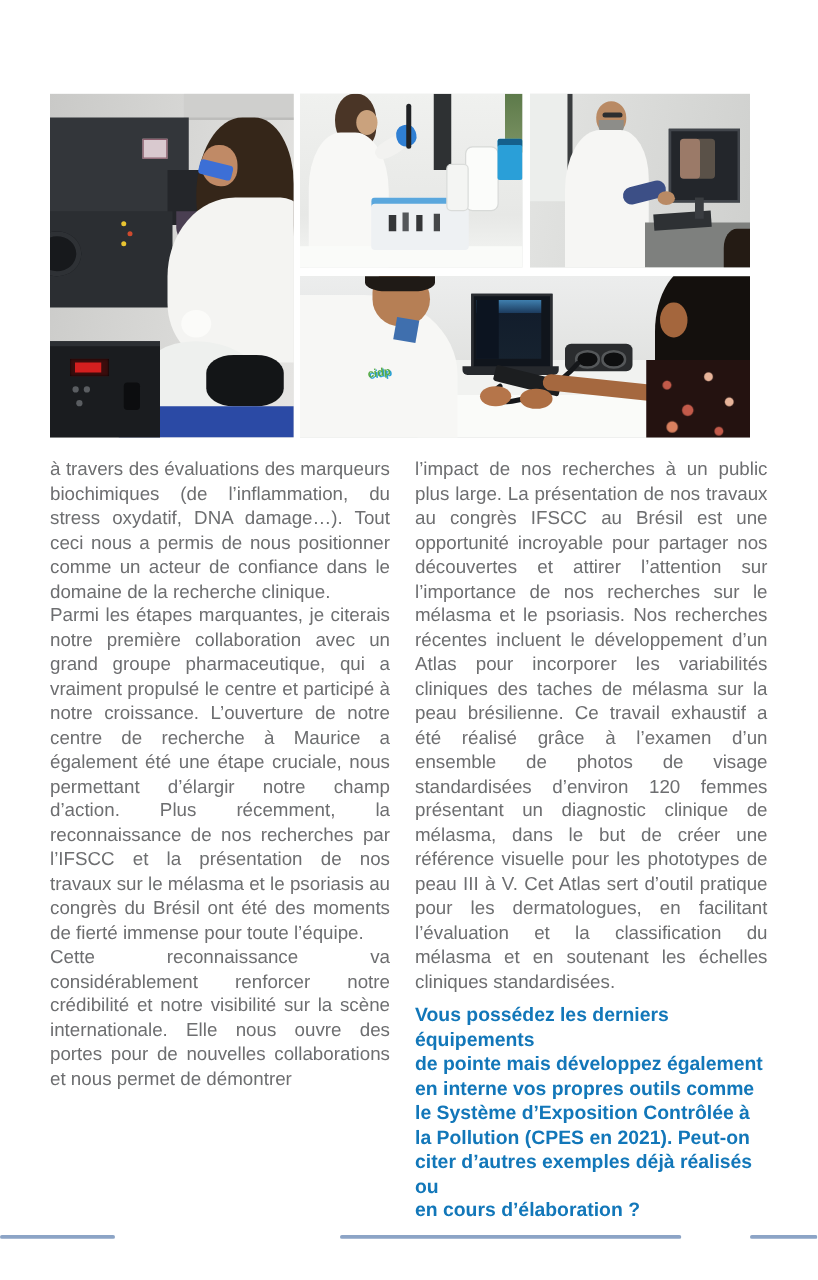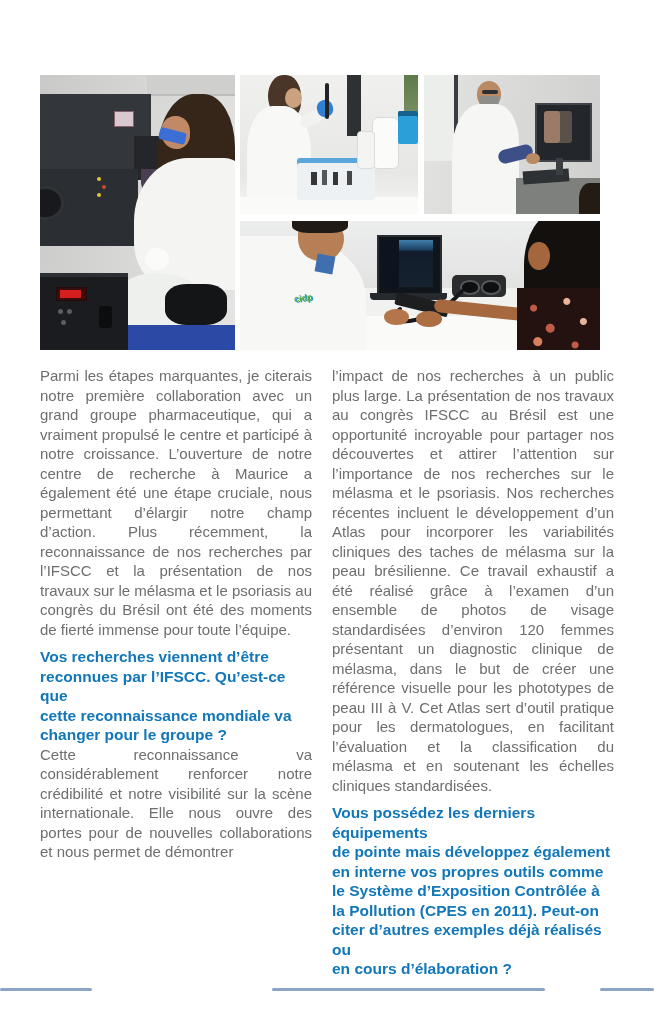--- a/index.html
+++ b/index.html
@@ -226,34 +226,31 @@
       <div class="p4-hand2"></div>
       <div class="p4-arm"></div>
       <div class="p4-womanhair"></div>
       <div class="p4-womanface"></div>
       <div class="p4-floral"></div>
     </div>
   </div>
 
   <div class="columns">
     <div class="col col-left">
+      <p>à travers des évaluations des marqueurs biochimiques (de l’inflammation, du stress oxydatif, DNA damage…). Tout ceci nous a permis de nous positionner comme un acteur de confiance dans le domaine de la recherche clinique.</p>
       <p>Parmi les étapes marquantes, je citerais notre première collaboration avec un grand groupe pharmaceutique, qui a vraiment propulsé le centre et participé à notre croissance. L’ouverture de notre centre de recherche à Maurice a également été une étape cruciale, nous permettant d’élargir notre champ d’action. Plus récemment, la reconnaissance de nos recherches par l’IFSCC et la présentation de nos travaux sur le mélasma et le psoriasis au congrès du Brésil ont été des moments de fierté immense pour toute l’équipe.</p>
-      <h3>Vos recherches viennent d’être
-reconnues par l’IFSCC. Qu’est-ce que
-cette reconnaissance mondiale va
-changer pour le groupe ?</h3>
       <p>Cette reconnaissance va considérablement renforcer notre crédibilité et notre visibilité sur la scène internationale. Elle nous ouvre des portes pour de nouvelles collaborations et nous permet de démontrer</p>
     </div>
     <div class="col col-right">
       <p>l’impact de nos recherches à un public plus large. La présentation de nos travaux au congrès IFSCC au Brésil est une opportunité incroyable pour partager nos découvertes et attirer l’attention sur l’importance de nos recherches sur le mélasma et le psoriasis. Nos recherches récentes incluent le développement d’un Atlas pour incorporer les variabilités cliniques des taches de mélasma sur la peau brésilienne. Ce travail exhaustif a été réalisé grâce à l’examen d’un ensemble de photos de visage standardisées d’environ 120 femmes présentant un diagnostic clinique de mélasma, dans le but de créer une référence visuelle pour les phototypes de peau III à V. Cet Atlas sert d’outil pratique pour les dermatologues, en facilitant l’évaluation et la classification du mélasma et en soutenant les échelles cliniques standardisées.</p>
       <h3>Vous possédez les derniers équipements
 de pointe mais développez également
 en interne vos propres outils comme
 le Système d’Exposition Contrôlée à
-la Pollution (CPES en 2011). Peut-on
+la Pollution (CPES en 2021). Peut-on
 citer d’autres exemples déjà réalisés ou
 en cours d’élaboration ?</h3>
       <p>Absolument. Concernant le CPES, cette exposition à la pollution peut entraîner un stress oxydatif, une inflammation et un vieillissement prématuré de la peau. CIDP</p>
     </div>
   </div>
 
   <div class="rule rule-a"></div>
   <div class="rule rule-b"></div>
   <div class="rule rule-c"></div>
 

